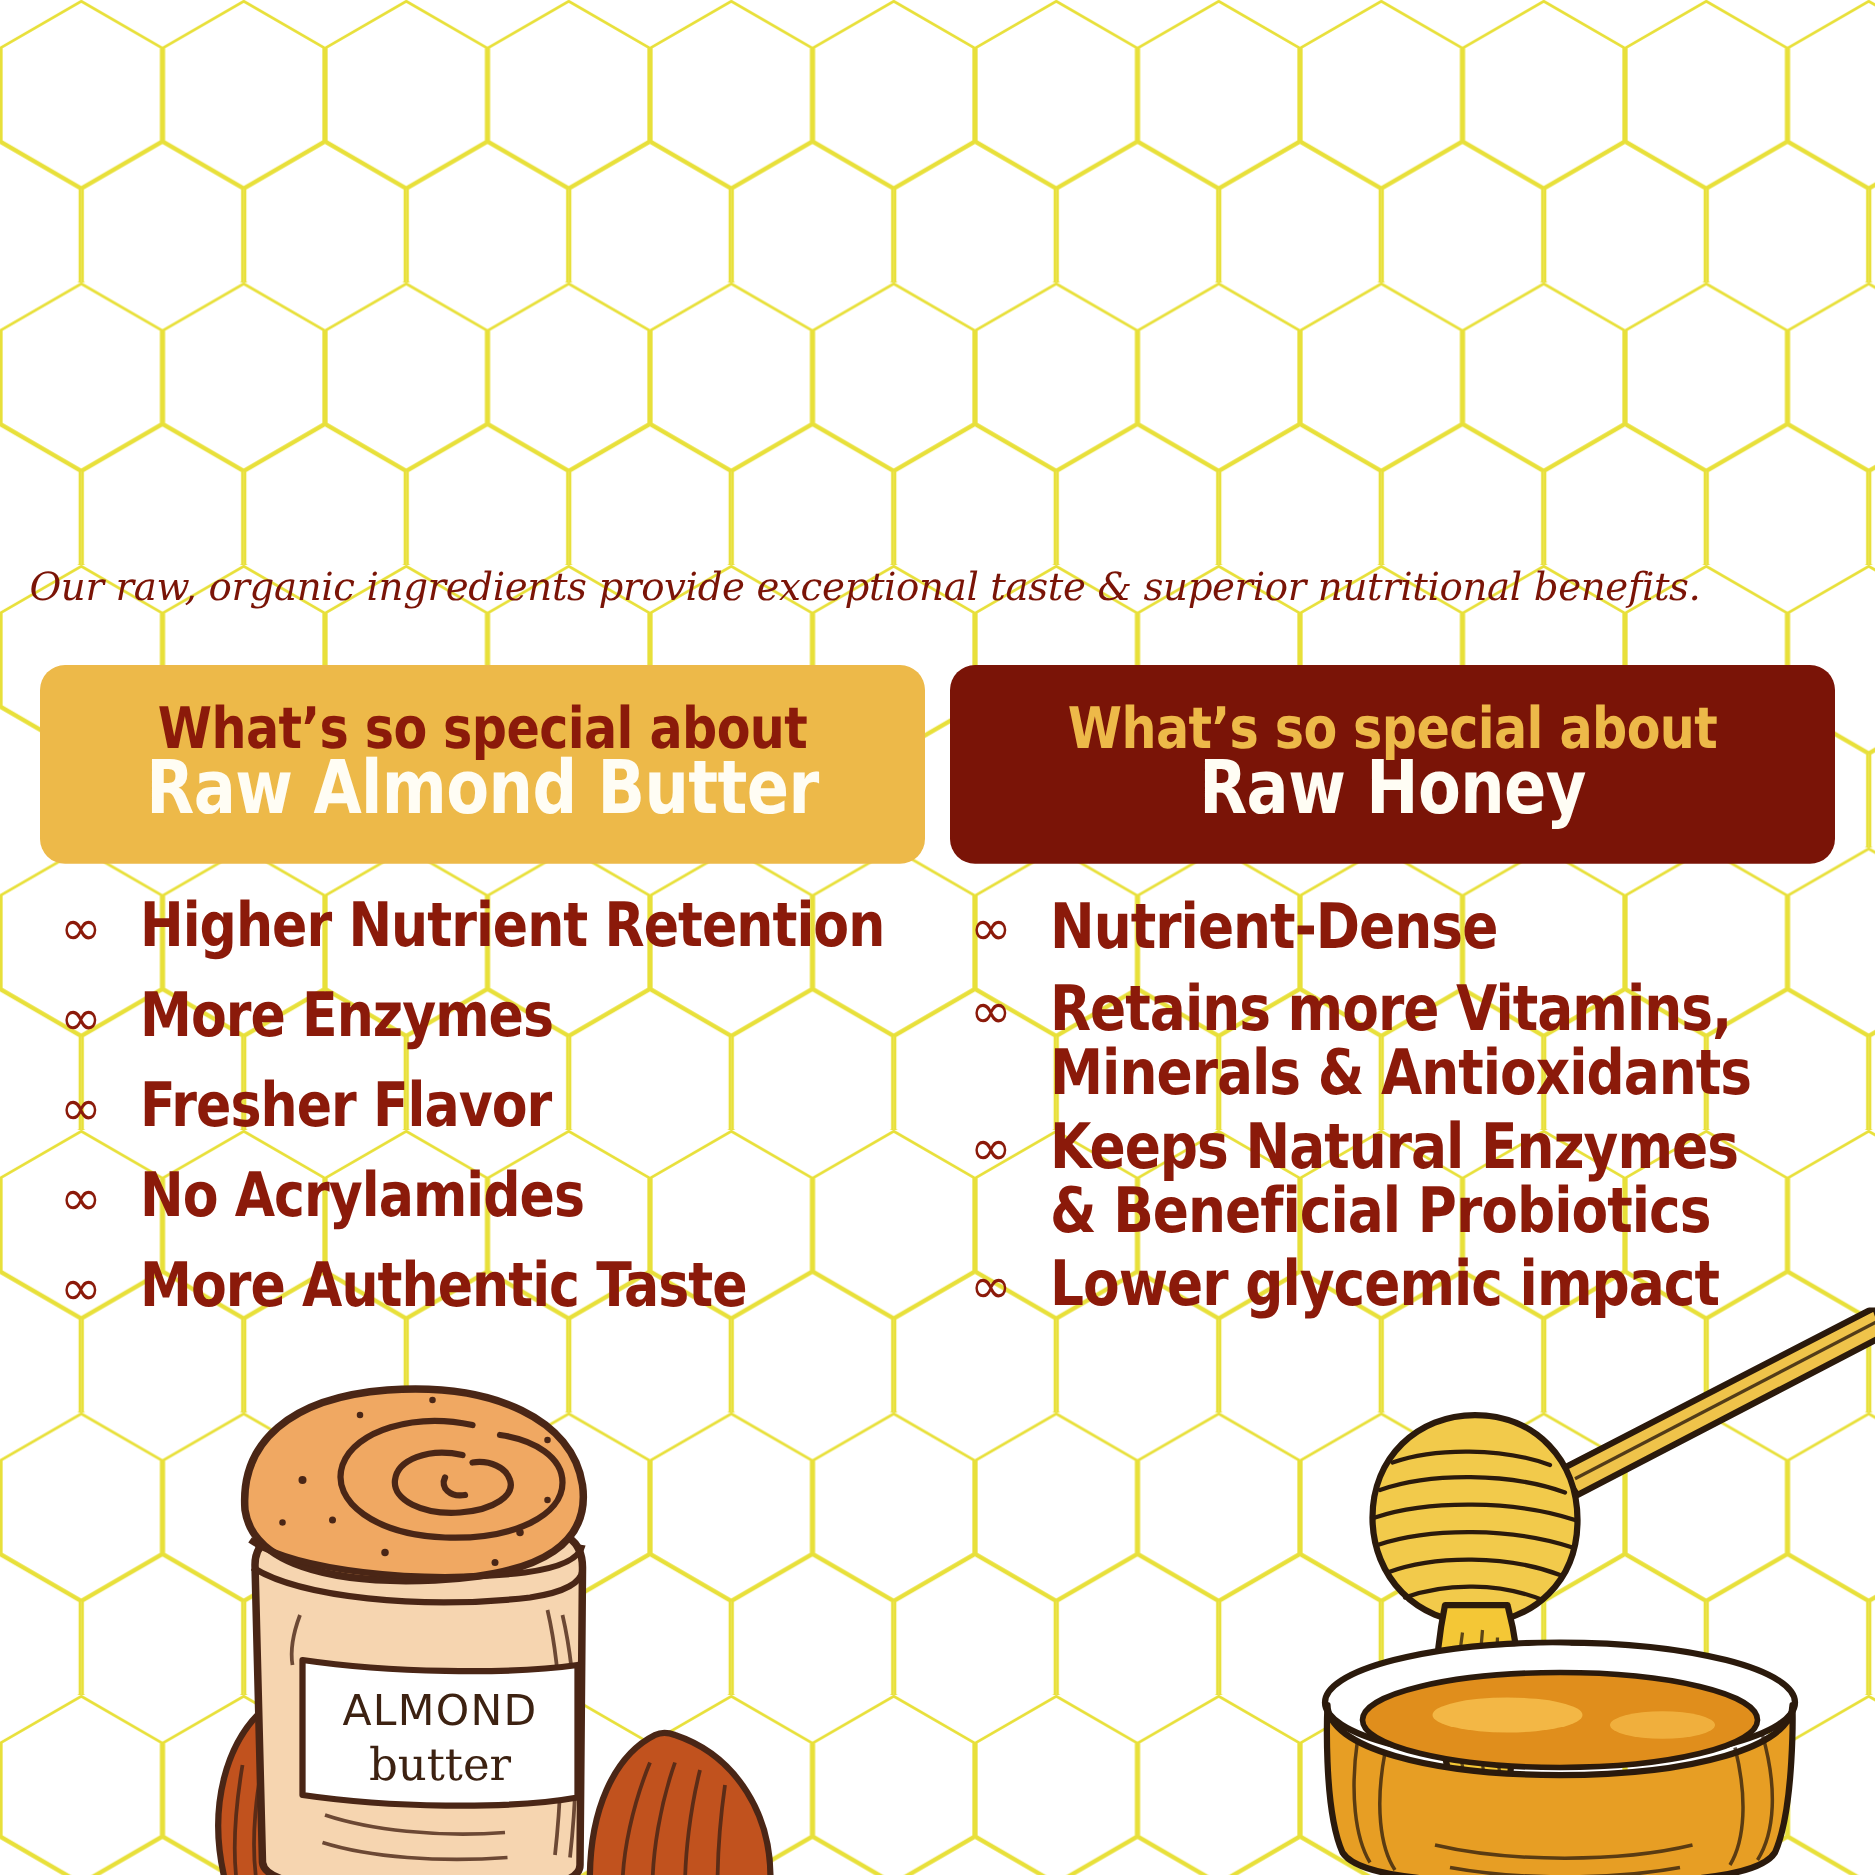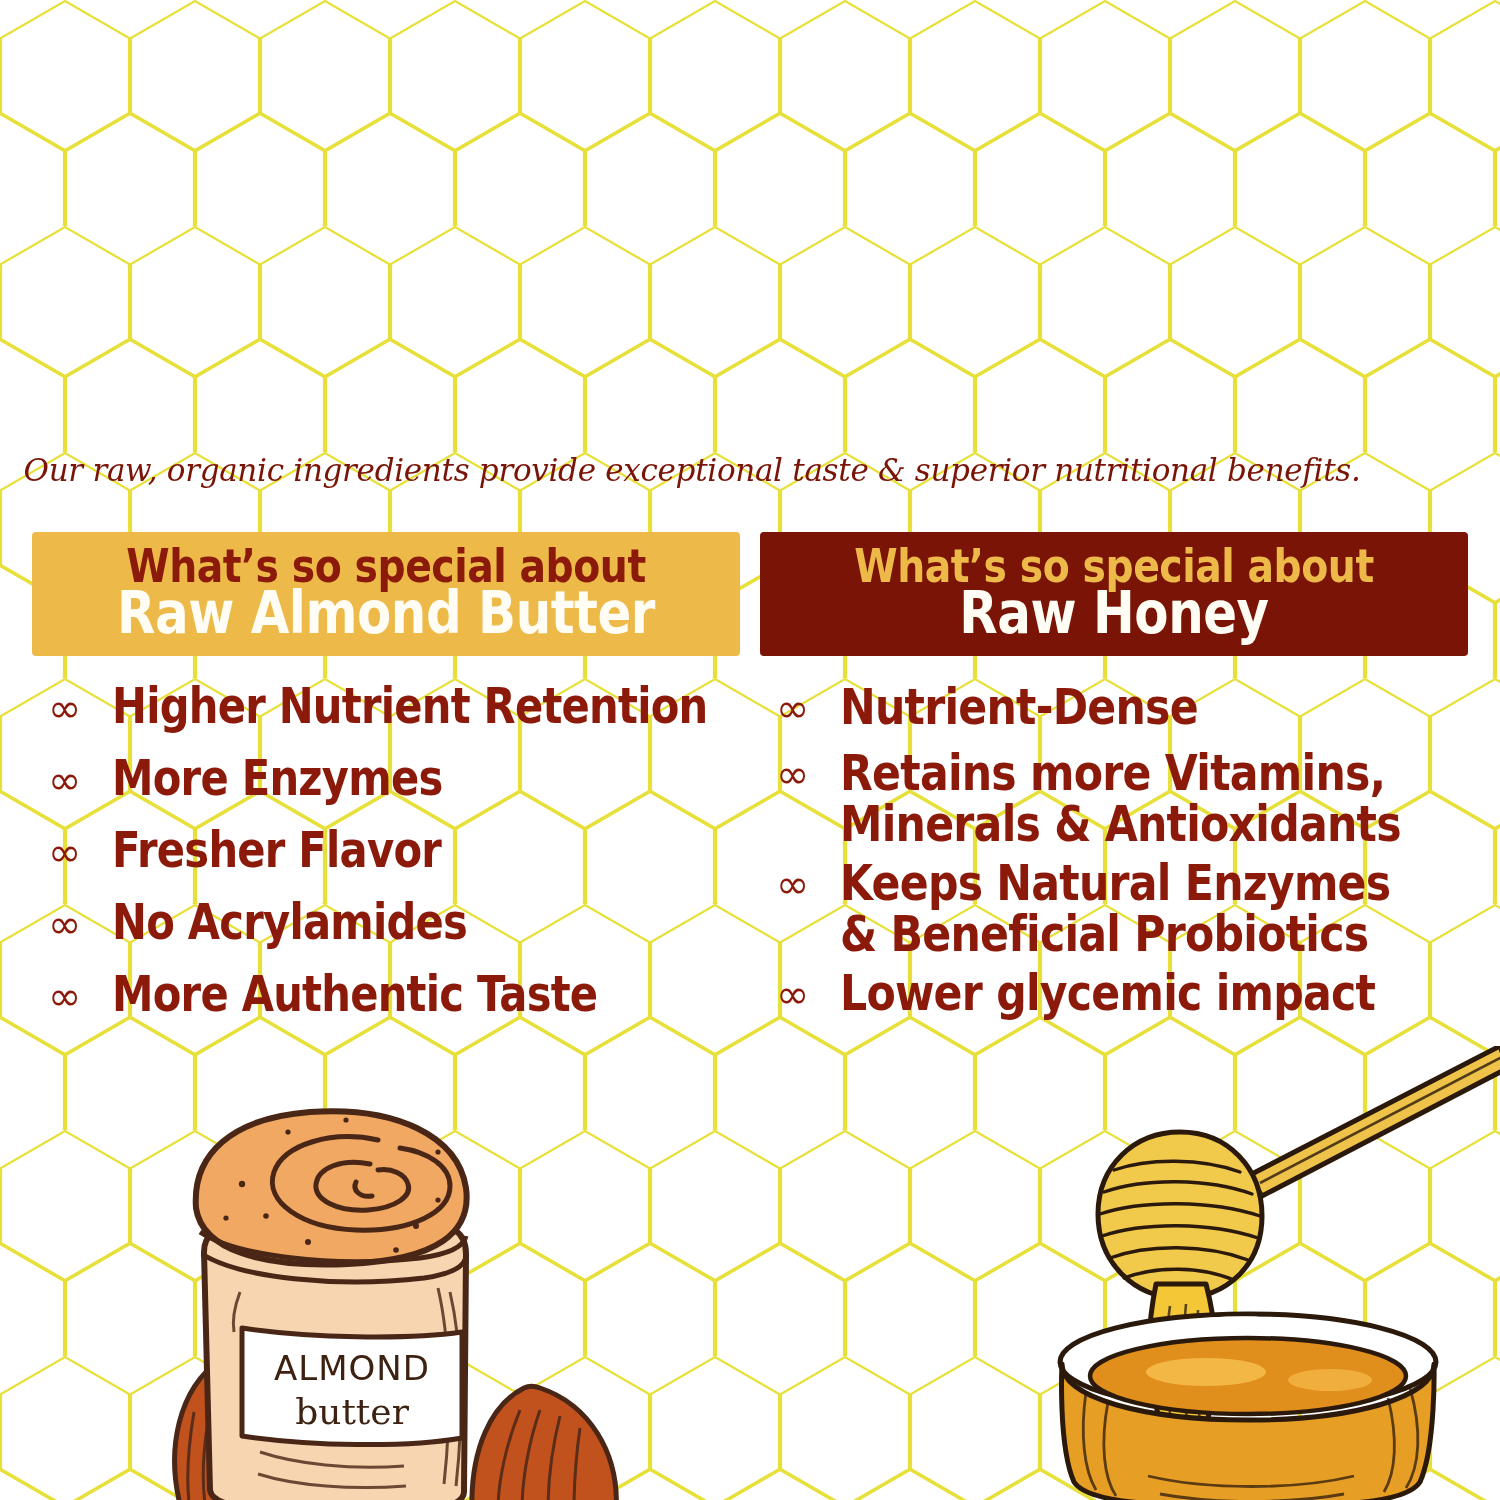--- a/index.html
+++ b/index.html
@@ -92,24 +92,24 @@
     height: 560px;
     z-index: 3;
     display: flex;
     gap: 20px;
     padding: 0 32px;
   }
 
   .column { width: 712px; }
 
   .col-banner {
-    border-radius: 4px;
+    border-radius: 20px;
     padding: 10px 8px 12px;
     text-align: center;
-    height: 124px;
+    height: 159px;
     display: flex;
     flex-direction: column;
     justify-content: center;
   }
 
   .banner-almond { background: #EDB949; }
   .banner-honey  { background: #7A1407; }
 
   .banner-top {
     font-family: "DejaVu Sans", sans-serif;

